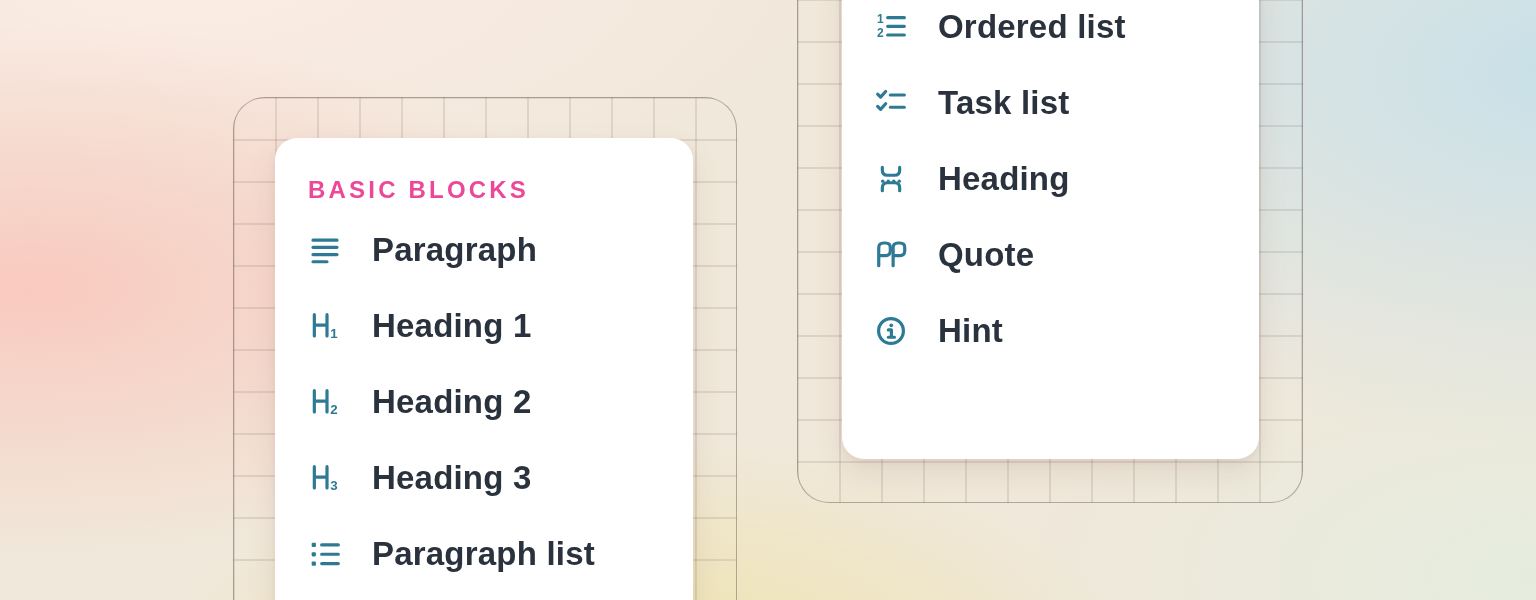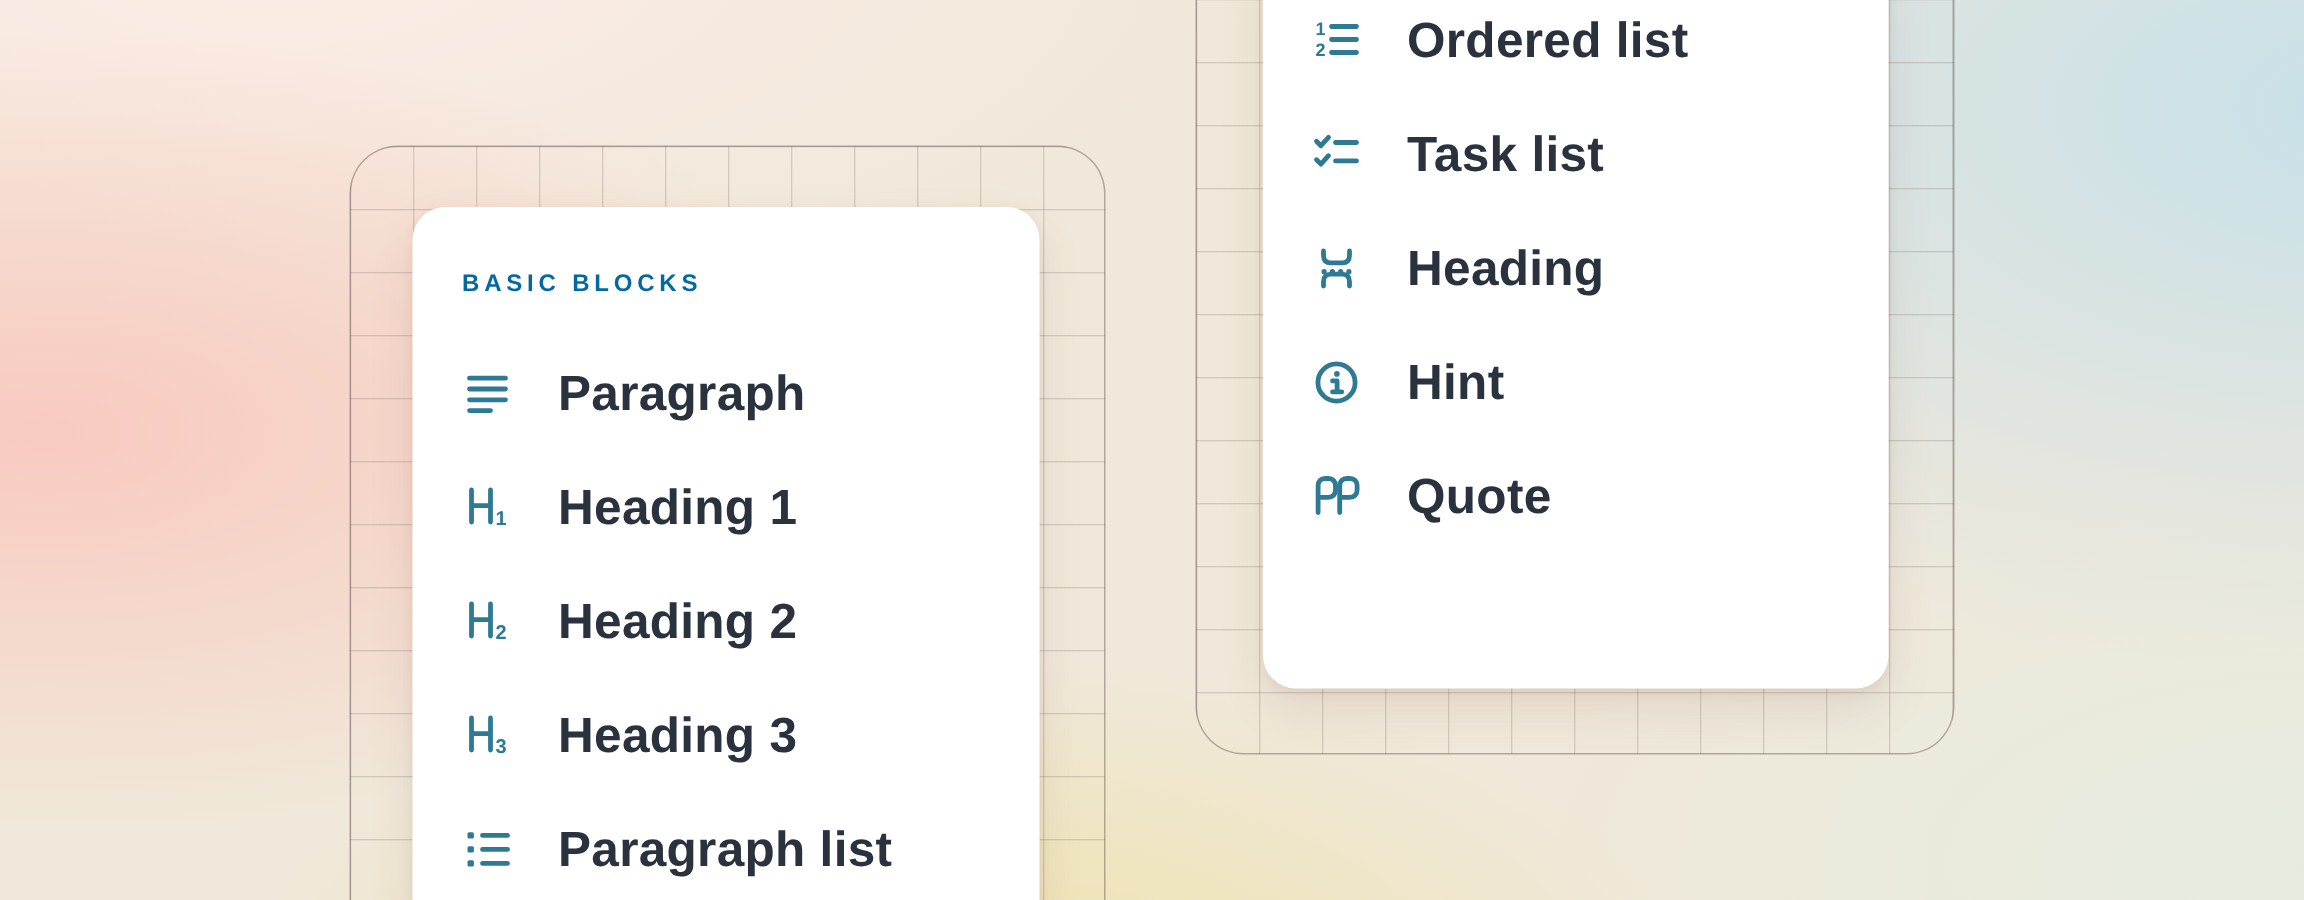--- a/index.html
+++ b/index.html
@@ -27,22 +27,22 @@
   }
   .grid-panel.left  { left:233px; top:97px;  width:504px; height:560px; }
   .grid-panel.right { left:797px; top:-43px; width:506px; height:546px; }
   .card{
     position:absolute; background:#ffffff; border-radius:22px;
     box-shadow:0 14px 30px rgba(130,85,70,0.12), 0 3px 8px rgba(130,85,70,0.07);
   }
   .card.left  { left:275px; top:138px; width:418px; height:482px; padding:42px 0 0 33px; }
   .card.right { left:842px; top:-40px; width:417px; height:499px; padding:29px 0 0 32px; }
   .menu-header{
-    font-size:16px; font-weight:700; letter-spacing:3.2px;
-    color:#0369a1; line-height:20px; margin-bottom:24px;
+    font-size:24px; font-weight:700; letter-spacing:3.2px;
+    color:#ec4899; line-height:20px; margin-bottom:12px;
   }
   .menu-item{
     display:flex; align-items:center; height:76px; cursor:pointer;
   }
   .icon-box{
     width:34px; height:34px; flex:0 0 34px; margin-right:30px;
     display:flex; align-items:center; justify-content:center;
   }
   .icon-box svg{ width:32px; height:32px; display:block; }
   .icon-stroke{ stroke:#2e7a95; stroke-width:2.4; fill:none; stroke-linecap:round; stroke-linejoin:round; }
@@ -149,33 +149,33 @@
           <circle class="icon-fill" cx="18.2" cy="13.6" r="1.3"></circle>
           <path class="icon-stroke" stroke-width="2.2" d="M5.5 20.8v-2.2c0-2.5 1.3-3.8 3.8-3.8h5.4c2.5 0 3.8 1.3 3.8 3.8v2.2"></path>
         </svg>
       </span>
       <span class="menu-label">Heading</span>
     </div>
 
     <div class="menu-item">
       <span class="icon-box">
         <svg viewBox="0 0 24 24">
+          <path class="icon-stroke" stroke-width="2.2" d="M2.8 20V6.6C2.8 4.3 4.1 3 6.4 3h1.5c2.3 0 3.6 1.3 3.6 3.6v2.2c0 2.3-1.3 3.6-3.6 3.6H2.8"></path>
+          <path class="icon-stroke" stroke-width="2.2" d="M13.6 20V6.6c0-2.3 1.3-3.6 3.6-3.6h1.5c2.3 0 3.6 1.3 3.6 3.6v2.2c0 2.3-1.3 3.6-3.6 3.6h-5.1"></path>
+        </svg>
+      </span>
+      <span class="menu-label">Quote</span>
+    </div>
+
+    <div class="menu-item">
+      <span class="icon-box">
+        <svg viewBox="0 0 24 24">
           <circle class="icon-stroke" stroke-width="2.2" cx="12" cy="12" r="9.3"></circle>
           <circle class="icon-fill" cx="12.2" cy="7.7" r="1.4"></circle>
           <path class="icon-stroke" stroke-width="2.2" d="M10 11.2h2.3v5.3M10 16.7h4.6"></path>
         </svg>
       </span>
       <span class="menu-label">Hint</span>
     </div>
 
-    <div class="menu-item">
-      <span class="icon-box">
-        <svg viewBox="0 0 24 24">
-          <path class="icon-stroke" stroke-width="2.2" d="M2.8 20V6.6C2.8 4.3 4.1 3 6.4 3h1.5c2.3 0 3.6 1.3 3.6 3.6v2.2c0 2.3-1.3 3.6-3.6 3.6H2.8"></path>
-          <path class="icon-stroke" stroke-width="2.2" d="M13.6 20V6.6c0-2.3 1.3-3.6 3.6-3.6h1.5c2.3 0 3.6 1.3 3.6 3.6v2.2c0 2.3-1.3 3.6-3.6 3.6h-5.1"></path>
-        </svg>
-      </span>
-      <span class="menu-label">Quote</span>
-    </div>
-
   </div>
 
 </div>
 
 </body></html>

